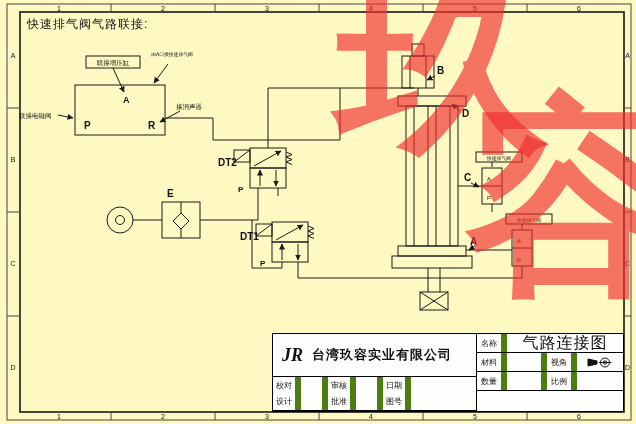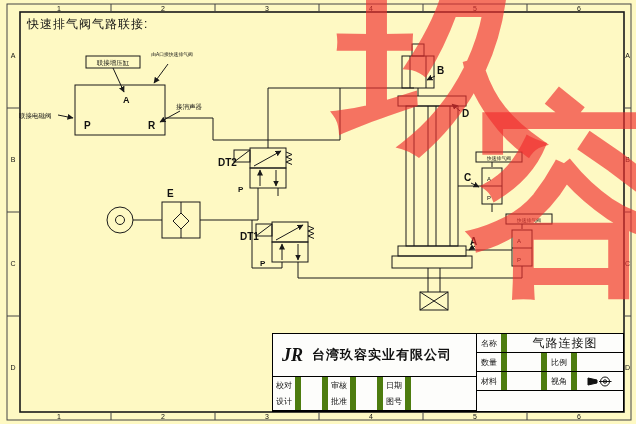--- a/index.html
+++ b/index.html
@@ -31,21 +31,21 @@
               font-family:"Liberation Serif", serif; }
   .tb-cname { font-size:13px; font-weight:bold; letter-spacing:1px; }
   .tb-row   { display:flex; flex:1; min-height:0; }
   .tb-row.bb { border-bottom:1px solid #000; }
   .cell { display:flex; align-items:center; justify-content:center;
           border-right:6px solid #4d7c0f; height:100%; }
   .cell.last { border-right:none; }
   .w28 { width:28px; } .w27 { width:27px; } .w30 { width:30px; } .w40 { width:40px; }
   .wfill { flex:1; }
   .tb-right { flex:1; display:flex; flex-direction:column; }
-  .name-val { font-size:12px; letter-spacing:1px; }
+  .name-val { font-size:16px; letter-spacing:1px; }
   .pages { font-size:7px; }
 </style>
 </head>
 <body>
 
 <div id="page">
 
   <svg class="abs" style="left:0;top:0;z-index:5" width="636" height="424">
     <g stroke="#444" stroke-width="1" fill="none">
       <rect x="7" y="4" width="624" height="416"></rect>
@@ -249,36 +249,36 @@
         <span class="cell w28">图号</span>
         <span class="cell wfill last"></span>
       </div>
     </div>
     <div class="tb-right">
       <div class="tb-row bb" style="flex:0 0 19px">
         <span class="cell w30">名称</span>
         <span class="cell wfill last name-val">气路连接图</span>
       </div>
       <div class="tb-row bb" style="flex:0 0 19px">
-        <span class="cell w30">数量</span>
-        <span class="cell w40"></span>
-        <span class="cell w30">比例</span>
-        <span class="cell wfill last"></span>
-      </div>
-      <div class="tb-row bb" style="flex:0 0 19px">
         <span class="cell w30">材料</span>
         <span class="cell w40"></span>
         <span class="cell w30">视角</span>
         <span class="cell wfill last">
           <svg width="28" height="13" viewBox="0 0 28 13">
             <g stroke="#111" stroke-width="1" fill="none">
               <path d="M2,3 L11,5 L11,8 L2,10 Z" fill="#111"></path>
               <circle cx="19" cy="6.5" r="4.5"></circle>
               <circle cx="19" cy="6.5" r="1.7"></circle>
               <line x1="13" y1="6.5" x2="25.5" y2="6.5"></line>
             </g>
           </svg>
         </span>
       </div>
+      <div class="tb-row bb" style="flex:0 0 19px">
+        <span class="cell w30">数量</span>
+        <span class="cell w40"></span>
+        <span class="cell w30">比例</span>
+        <span class="cell wfill last"></span>
+      </div>
     </div>
   </div>
 
 </div>
 
 </body></html>

